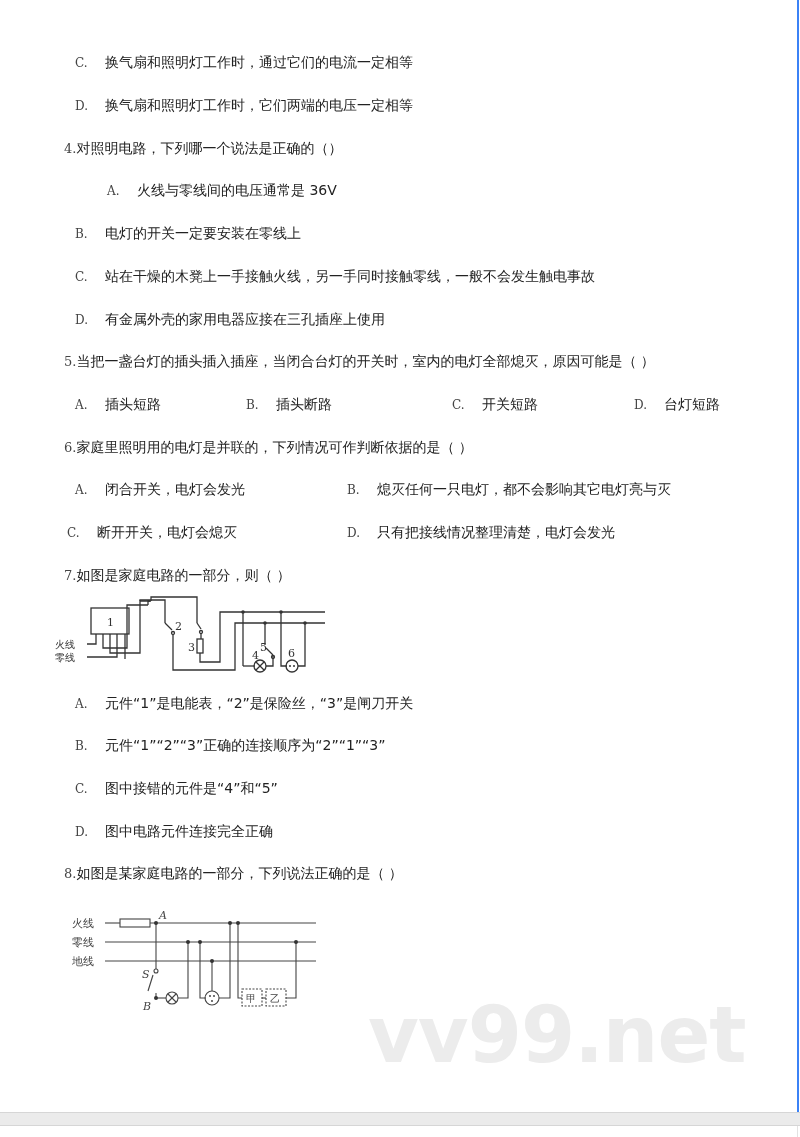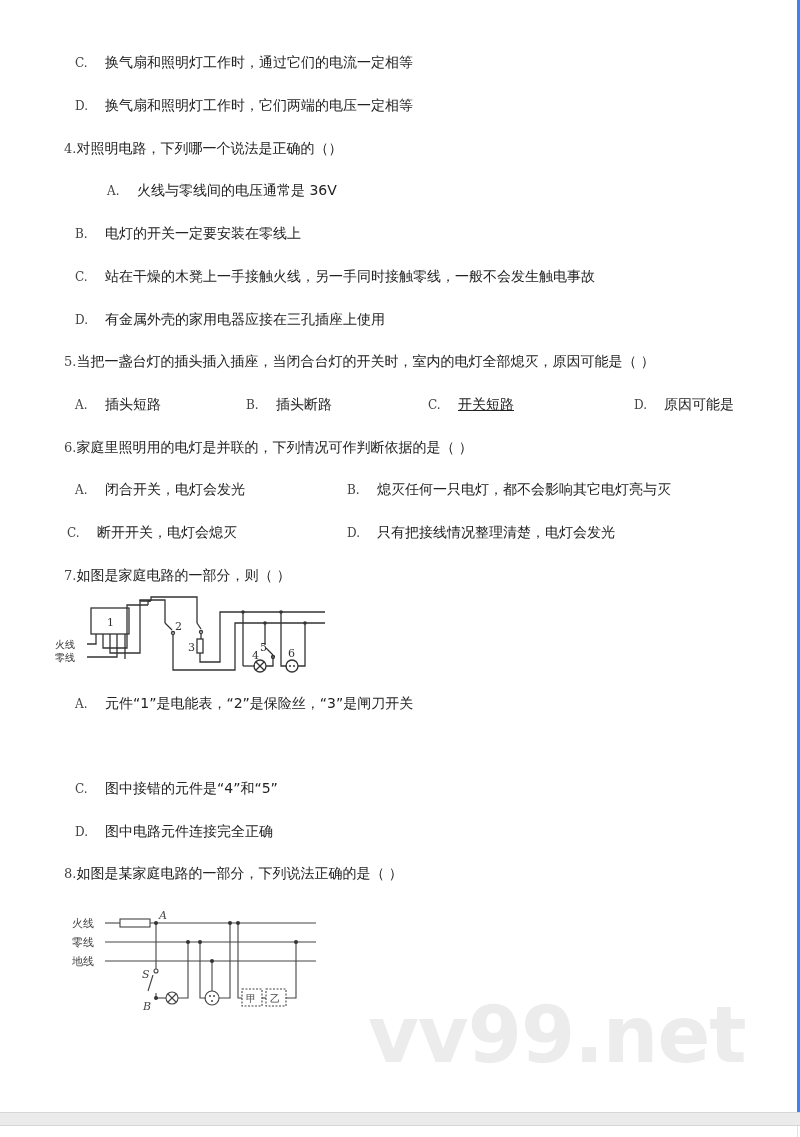--- a/index.html
+++ b/index.html
@@ -2,21 +2,21 @@
 <html><head>
 <meta charset="utf-8">
 <style>
   html, body { margin: 0; padding: 0; }
   body {
     width: 800px; height: 1137px; position: relative; overflow: hidden;
     background: #ffffff;
     font-family: "DejaVu Sans", "Liberation Sans", sans-serif;
     color: #222;
   }
-  .page { position: absolute; left: 0; top: 0; width: 797px; height: 1112px; background: #fff; border-right: 4px solid #3b82f6; }
+  .page { position: absolute; left: 0; top: 0; width: 797px; height: 1112px; background: #fff; border-right: 2px solid #3b82f6; }
   .line { position: absolute; font-size: 14px; white-space: nowrap; line-height: 18px; }
   .opt-letter { display: inline-block; font-family: "DejaVu Serif", "Liberation Serif", serif; font-size: 12px; color: #444; width: 30px; }
   .qnum { font-family: "DejaVu Serif", "Liberation Serif", serif; font-size: 13px; color: #444; }
   .opt-text { font-size: 14px; }
   .divider-strip { position: absolute; left: 0; top: 1112px; width: 800px; height: 12px; background: #ebebeb; border-top: 1px solid #d6d6d6; border-bottom: 1px solid #d6d6d6; }
   .bottom-area { position: absolute; left: 0; top: 1126px; width: 797px; height: 11px; background: #fff; border-right: 1px solid #e2e2e2; }
   .watermark {
     position: absolute; left: 368px; top: 996px;
     font-family: "DejaVu Sans", sans-serif; font-weight: bold;
     font-size: 78px; letter-spacing: -1px; color: #ececec; line-height: 1;
@@ -54,25 +54,25 @@
 
   <div class="line" style="left:64px; top:352px;">
     <span class="qnum">5.</span><span>当把一盏台灯的插头插入插座，当闭合台灯的开关时，室内的电灯全部熄灭，原因可能是（    ）</span>
   </div>
   <div class="line" style="left:75px; top:395px;">
     <span class="opt-letter">A.</span><span class="opt-text">插头短路</span>
   </div>
   <div class="line" style="left:246px; top:395px;">
     <span class="opt-letter">B.</span><span class="opt-text">插头断路</span>
   </div>
-  <div class="line" style="left:428px; top:395px;text-decoration:underline;">
+  <div class="line" style="left:452px; top:395px;">
     <span class="opt-letter">C.</span><span class="opt-text">开关短路</span>
   </div>
   <div class="line" style="left:634px; top:395px;">
-    <span class="opt-letter">D.</span><span class="opt-text">原因可能是</span>
+    <span class="opt-letter">D.</span><span class="opt-text">台灯短路</span>
   </div>
 
   <div class="line" style="left:64px; top:438px;">
     <span class="qnum">6.</span><span>家庭里照明用的电灯是并联的，下列情况可作判断依据的是（      ）</span>
   </div>
   <div class="line" style="left:75px; top:480px;">
     <span class="opt-letter">A.</span><span class="opt-text">闭合开关，电灯会发光</span>
   </div>
   <div class="line" style="left:347px; top:480px;">
     <span class="opt-letter">B.</span><span class="opt-text">熄灭任何一只电灯，都不会影响其它电灯亮与灭</span>
@@ -141,20 +141,23 @@
     <text x="133" y="58" font-size="11" fill="#333">3</text>
     <text x="197" y="66" font-size="11" fill="#333">4</text>
     <text x="205" y="58" font-size="11" fill="#333">5</text>
     <text x="233" y="64" font-size="11" fill="#333">6</text>
     <text x="0" y="55" font-size="10" fill="#333">火线</text>
     <text x="0" y="68" font-size="10" fill="#333">零线</text>
   </svg>
 
   <div class="line" style="left:75px; top:694px;">
     <span class="opt-letter">A.</span><span class="opt-text">元件“1”是电能表，“2”是保险丝，“3”是闸刀开关</span>
+  </div>
+  <div class="line" style="left:75px; top:736px;">
+    <span class="opt-letter">B.</span><span class="opt-text">元件“1”“2”“3”正确的连接顺序为“2”“1”“3”</span>
   </div>
   <div class="line" style="left:75px; top:779px;">
     <span class="opt-letter">C.</span><span class="opt-text">图中接错的元件是“4”和“5”</span>
   </div>
   <div class="line" style="left:75px; top:822px;">
     <span class="opt-letter">D.</span><span class="opt-text">图中电路元件连接完全正确</span>
   </div>
 
   <div class="line" style="left:64px; top:864px;">
     <span class="qnum">8.</span><span>如图是某家庭电路的一部分，下列说法正确的是（      ）</span>

